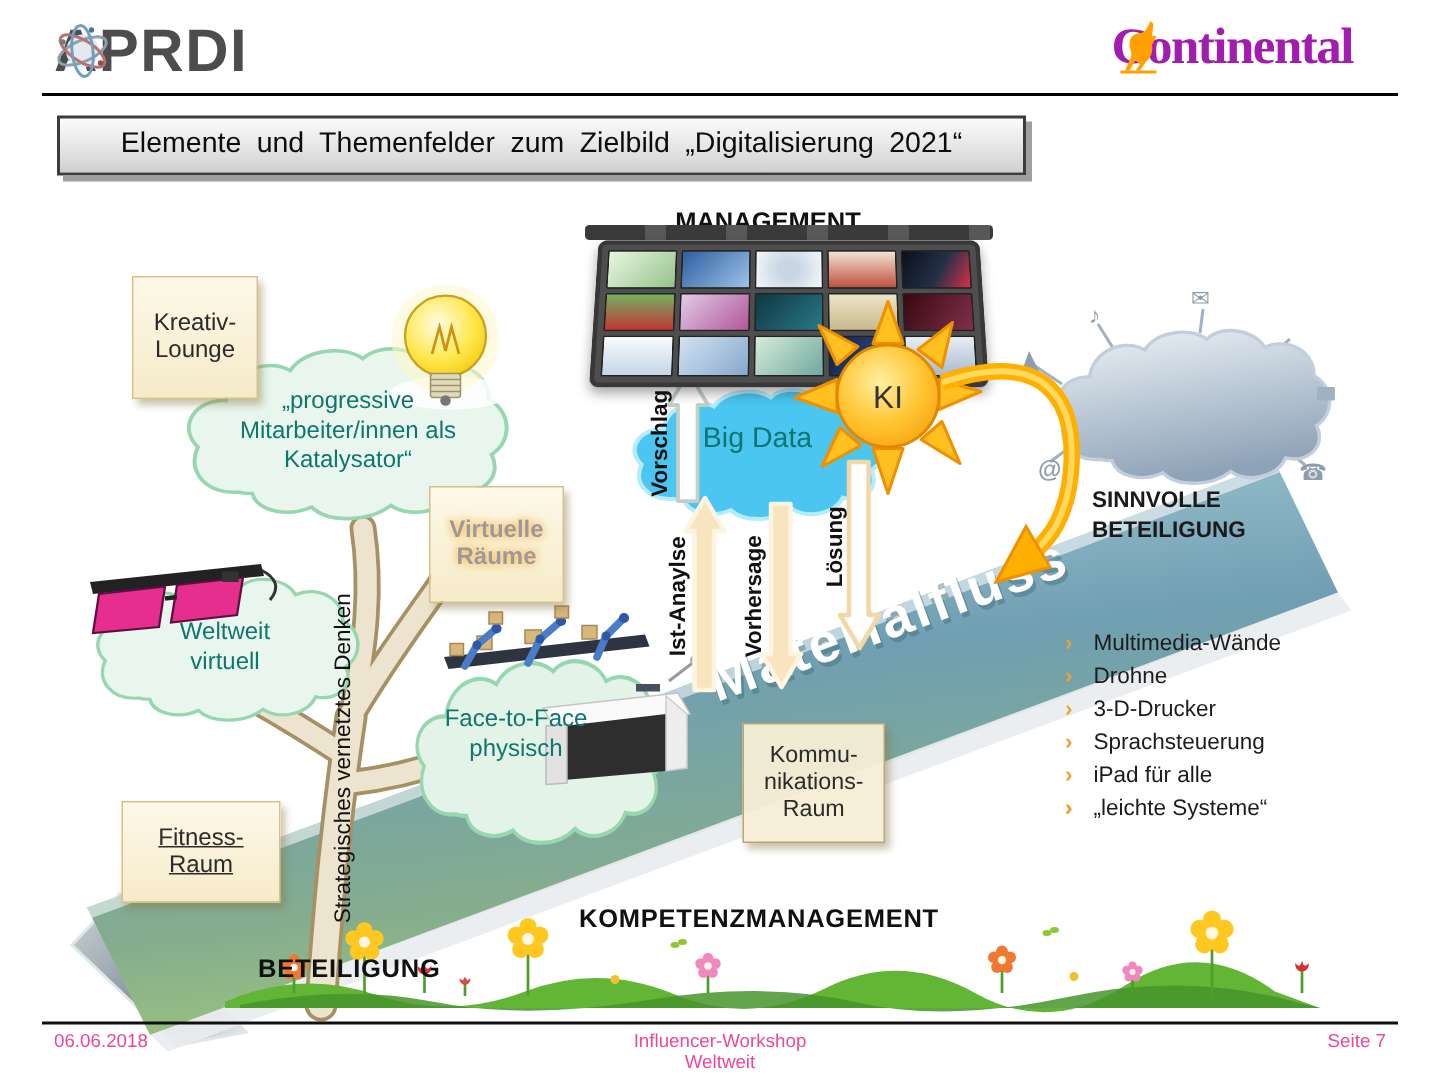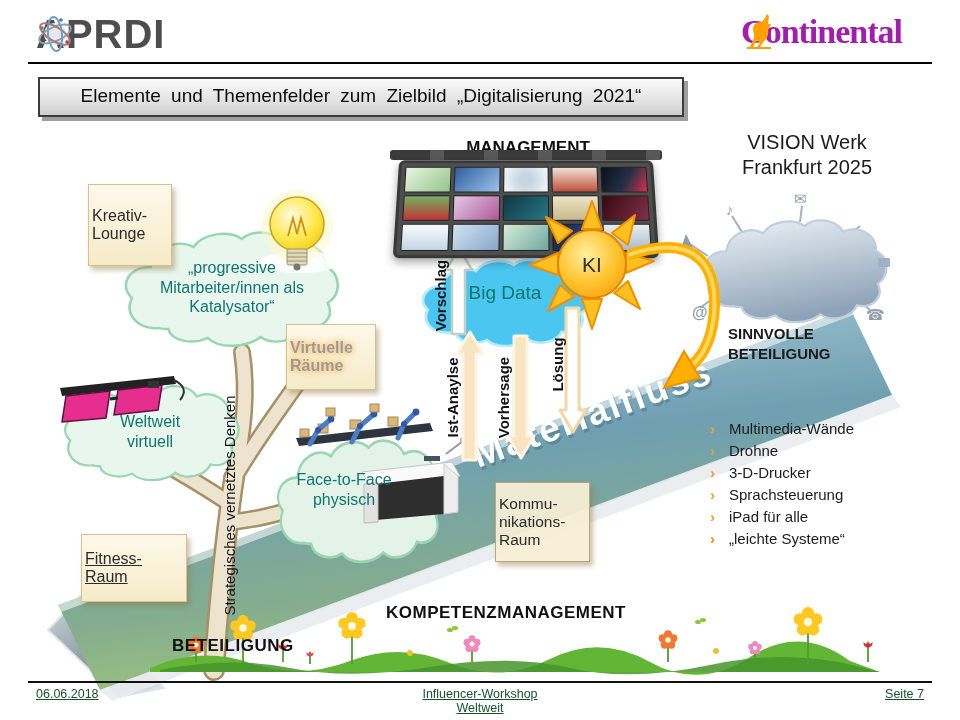--- a/index.html
+++ b/index.html
@@ -20,21 +20,21 @@
             background:linear-gradient(#fbfbfb,#dedede 70%,#cfcfcf);
             border:2px solid #3c3c3c;box-shadow:4px 4px 0 rgba(95,95,95,.6);
             text-align:center;line-height:34px;font-size:19px;color:#0c0c0c;word-spacing:5px;}
   
   .lbl{position:absolute;color:#111;z-index:2;}
   .bold{font-weight:bold;}
   .vlabel{position:absolute;transform:rotate(-90deg);transform-origin:center;
           font-size:15px;font-weight:bold;color:#111;text-align:center;z-index:2;white-space:nowrap;}
   
   .room{position:absolute;z-index:2;display:flex;align-items:center;justify-content:center;
-        text-align:left;font-size:16px;color:#2b2b2b;padding:3px;box-sizing:border-box;
+        text-align:center;font-size:16px;color:#2b2b2b;padding:3px;box-sizing:border-box;
         background:linear-gradient(#fdf8e9,#f6ebc8);border:1px solid #d6c188;
         box-shadow:3px 4px 5px rgba(140,120,70,.45);}
   .room.glow{color:#9a9a9a;font-weight:bold;
         text-shadow:0 0 5px #ffb54d,0 0 2px #fff,0 0 8px #ffc878;}
   
   .cloudtxt{position:absolute;z-index:2;text-align:center;font-size:16px;color:#0f766e;line-height:1.22;}
   
   .wall-rail{position:absolute;left:390px;top:150px;width:272px;height:10px;z-index:2;
              background:repeating-linear-gradient(90deg,#3a3a3a 0 40px,#585858 40px 54px);
              border-radius:3px;}
@@ -65,21 +65,21 @@
   .sinnvolle{position:absolute;left:728px;top:324px;width:150px;z-index:2;
              font-size:15px;font-weight:bold;color:#1a1a1a;line-height:1.3;}
   .techlist{position:absolute;left:706px;top:418px;width:188px;z-index:2;
             list-style:none;margin:0;padding:0;font-size:15px;color:#1c1c1c;}
   .techlist li{position:relative;padding-left:23px;line-height:21px;margin-bottom:1px;}
   .techlist .chev{position:absolute;left:4px;top:0;color:#f0a030;font-weight:bold;}
   
   .kompetenz{left:386px;top:603px;font-size:17px;letter-spacing:.5px;}
   .beteiligung{left:172px;top:636px;font-size:17px;letter-spacing:.5px;}
   .frule{position:absolute;left:28px;right:28px;top:681px;height:2px;background:#111;z-index:4;}
-  .foot{position:absolute;top:687px;font-size:12.5px;color:#14532d;z-index:4;text-decoration:underline;}
+  .foot{position:absolute;top:687px;font-size:12.5px;color:#ec4899;z-index:4;}
   .foot.date{left:36px;}
   .foot.center{left:330px;width:300px;text-align:center;line-height:14px;}
   .foot.page{right:36px;}
   .z3{z-index:3;}
 </style>
 </head>
 <body>
 
 <div class="stage">
 
@@ -293,21 +293,21 @@
     <svg class="horse" viewBox="0 0 30 38">
       <path d="M24,2 C22,6 21,9 18,10 C13,10 10,13 10,17 C10,21 12,23 11,26 L7,35 L10,35 L14,28
                L17,31 L14,35 L17,35 L21,29 C24,27 26,22 25,18 L28,12 L25,12 L26,4 Z" fill="#FFA000"></path>
       <path d="M4,36 L28,36" stroke="#FFA000" stroke-width="2"></path>
     </svg>
   </div>
   <div class="hrule"></div>
 
   <div class="titlebox">Elemente und Themenfelder zum Zielbild „Digitalisierung 2021“</div>
 
-  <div class="lbl bold" style="left:428px;top:138px;width:200px;text-align:center;font-size:17px;">MANAGEMENT</div>
+  <div class="lbl bold" style="left:412px;top:138px;width:200px;text-align:center;font-size:17px;">MANAGEMENT</div>
   <div class="wall-rail"></div>
   <div class="wall">
     <div class="scr"></div>
       <div class="scr"></div>
       <div class="scr"></div>
       <div class="scr"></div>
       <div class="scr"></div>
     <div class="scr"></div>
       <div class="scr"></div>
       <div class="scr"></div>
@@ -340,34 +340,33 @@
     </g>
     <g>
       <path d="M128,70 C200,46 218,84 214,130 C211,160 200,174 188,184" fill="none" stroke="#ffaf00" stroke-width="11"></path>
       <path d="M128,70 C200,46 218,84 214,130 C211,160 200,174 188,184" fill="none" stroke="#ffd860" stroke-width="4"></path>
       <polygon points="164,203 200,193 184,166" fill="#ffaf00" stroke="#f09000" stroke-width="2"></polygon>
     </g>
     <circle cx="92" cy="79" r="34" fill="url(#sunGrad)" stroke="#e08800" stroke-width="2"></circle>
     <text x="92" y="87" text-anchor="middle" font-size="21" fill="#333">KI</text>
   </svg>
 
-  <div class="vision">VISION Werk Frankfurt 2025</div>
   <div class="sinnvolle">SINNVOLLE BETEILIGUNG</div>
   <ul class="techlist">
     <li><span class="chev">›</span><span>Multimedia-Wände</span></li>
     <li><span class="chev">›</span><span>Drohne</span></li>
     <li><span class="chev">›</span><span>3-D-Drucker</span></li>
     <li><span class="chev">›</span><span>Sprachsteuerung</span></li>
     <li><span class="chev">›</span><span>iPad für alle</span></li>
     <li><span class="chev">›</span></li>
     <li><span class="chev">›</span><span>„leichte Systeme“</span></li>
   </ul>
 
   <div class="room" style="left:88px;top:184px;width:84px;height:82px;">Kreativ-Lounge</div>
-  <div class="room glow" style="left:286px;top:324px;width:90px;height:66px;">Virtuelle Räume</div>
+  <div class="room glow" style="left:286px;top:324px;width:90px;height:78px;">Virtuelle Räume</div>
   <div class="room" style="left:81px;top:534px;width:106px;height:68px;text-decoration:underline;">Fitness-Raum</div>
   <div class="room" style="left:495px;top:482px;width:95px;height:80px;background:rgba(246,238,212,.94);border-color:#b8a878;font-size:15.5px;">Kommu-nikations-Raum</div>
 
   <div class="cloudtxt" style="left:142px;top:258px;width:180px;">„progressive Mitarbeiter/innen als Katalysator“</div>
   <div class="cloudtxt" style="left:95px;top:412px;width:110px;">Weltweit virtuell</div>
   <div class="cloudtxt" style="left:292px;top:470px;width:104px;">Face-to-Face physisch</div>
   <div class="cloudtxt" style="left:452px;top:281px;width:106px;font-size:19px;">Big Data</div>
 
   <div class="vlabel" style="left:395px;top:287px;width:90px;">Vorschlag</div>
   <div class="vlabel" style="left:397px;top:389px;width:110px;">Ist-Anaylse</div>

